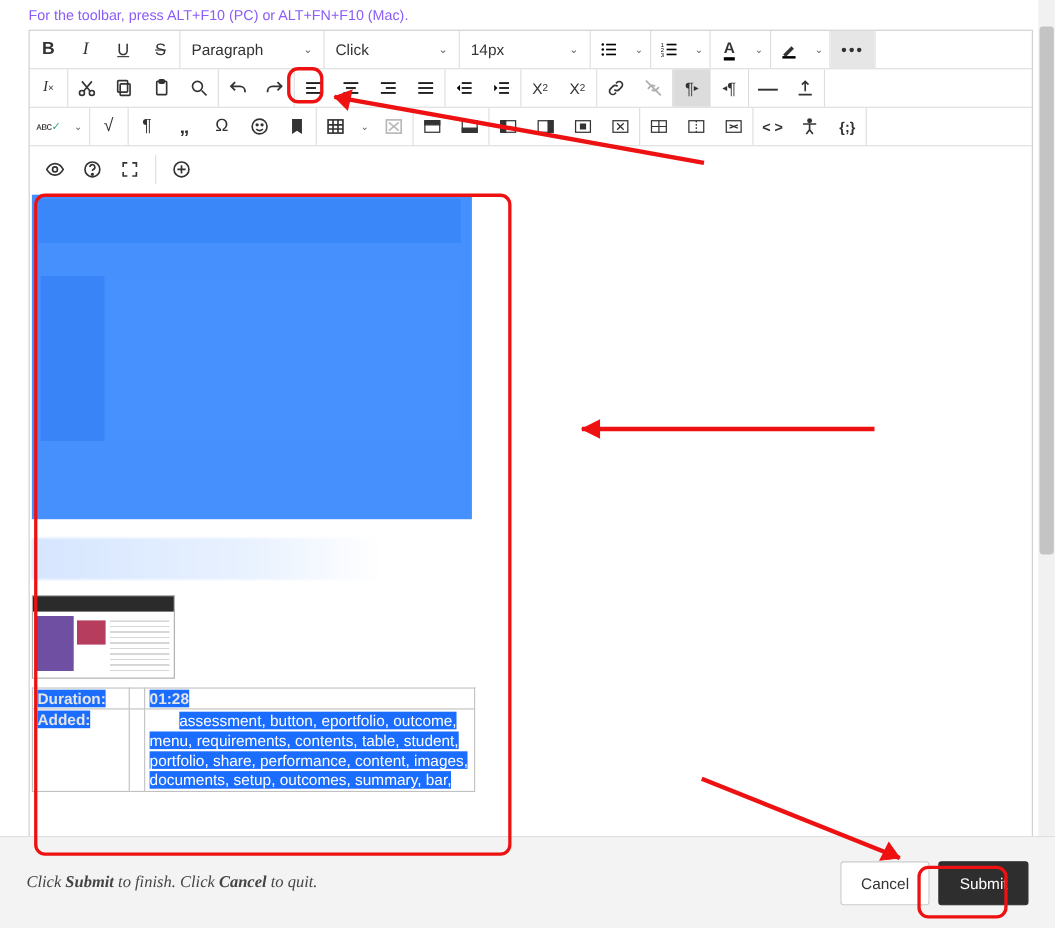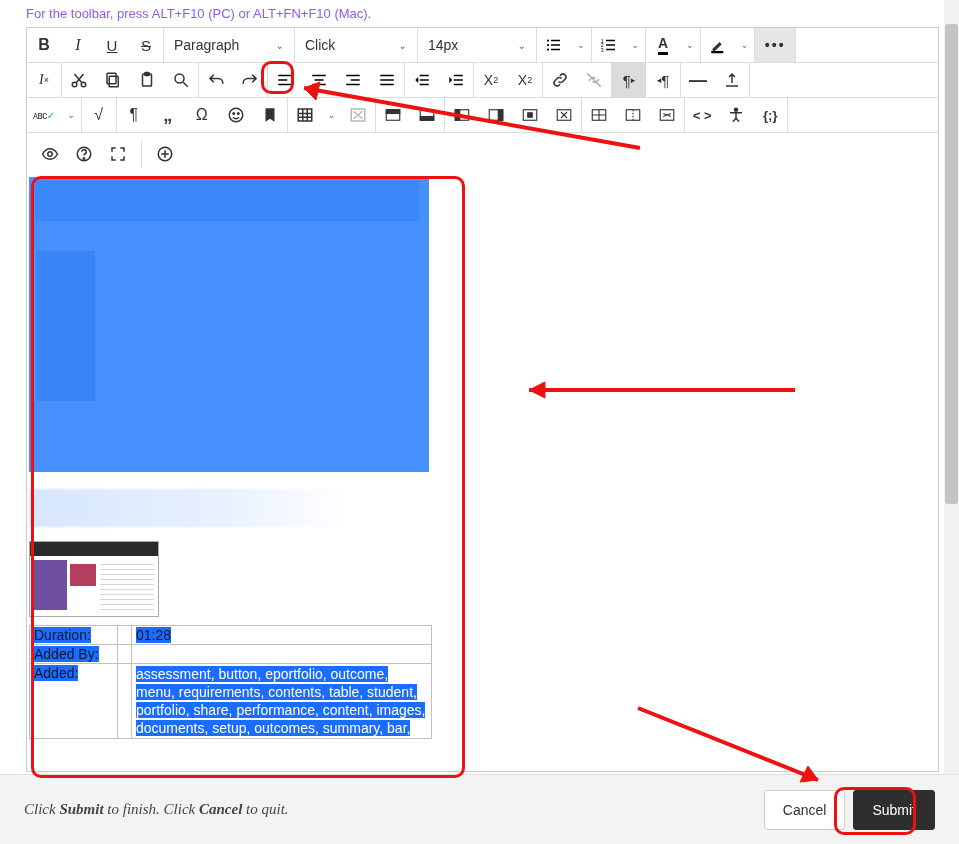--- a/index.html
+++ b/index.html
@@ -73,31 +73,31 @@
   .vid-img1 { position:absolute; left:40px; top:22px; width:26px; height:22px; background:#b73d5f; }
   .vid-lines{ position:absolute; left:70px; top:22px; width:54px; height:46px; background:repeating-linear-gradient(#9a9a9a,#9a9a9a 1px,#fff 1px,#fff 5px); opacity:.4;}
 
   
   .meta {
     position: absolute; left: 2px; top: 450px; width: 403px;
     border-collapse: collapse; font-size: 14px;
   }
   .meta td { border: 1px solid #c0c0c0; padding: 1px 4px; vertical-align: top; }
   .meta td.lbl span, .meta td.val span.hl {
-    background: #1a6dff; color: #0f172a; display: inline;
+    background: #1a6dff; color: #e5e5e5; display: inline; font-weight: bold;
   }
   .meta td.lbl { width: 88px; }
   .meta td.gap { width: 14px; }
   .meta td.val { }
   .blur-val { display:inline-block; width:150px; height:16px; background: linear-gradient(90deg,#1a6dff 0%, #6fa8ff 40%, #d6e6ff 100%); border-radius:2px; }
-  .tags-val { color:#fff; background:#1a6dff; line-height: 18px; }
+  .tags-val { color:#fff; background:#1a6dff; line-height: 18px; margin-left: 27px; }
 
   
   .footer {
-    position: absolute; left: 0; bottom: 0; width: 959px; height: 70px;
+    position: absolute; left: 0; bottom: 0; width: 959px; height: 84px;
     background: #f3f3f3; border-top: 1px solid #e0e0e0; padding: 18px 24px;
     display: flex; align-items: center;
   }
   .footer-text { font-style: italic; font-family: Georgia, serif; font-size: 15px; color: #444; }
   .footer-text b { font-weight: bold; }
   .footer-spacer { flex: 1; }
   .btn { height: 40px; padding: 0 18px; border-radius: 3px; font-size: 14px; display:inline-flex; align-items:center; margin-left:8px; cursor:pointer; }
   .btn-cancel { background: #fff; border:1px solid #ccc; color:#333; }
   .btn-submit { background: #2e2e2e; color:#fff; border:1px solid #2e2e2e; }
 
@@ -521,25 +521,20 @@
     </div>
 
     <table class="meta">
       <tbody>
           <tr>
         <td class="lbl"><span>Duration:</span></td>
         <td class="gap">&nbsp;</td>
         <td class="val"><span class="hl">01:28</span></td>
       </tr>
       <tr>
-        <td class="lbl"><span>Added By:</span></td>
-        <td class="gap">&nbsp;</td>
-        <td class="val"></td>
-      </tr>
-      <tr>
         <td class="lbl" style="vertical-align:top"><span>Added:</span></td>
         <td class="gap">&nbsp;</td>
         <td class="val"><span class="tags-val">assessment, button, eportfolio, outcome, menu, requirements, contents, table, student, portfolio, share, performance, content, images, documents, setup, outcomes, summary, bar,</span></td>
       </tr>
     </tbody>
       </table>
   </div>
 </div>
 
 <div class="footer">

